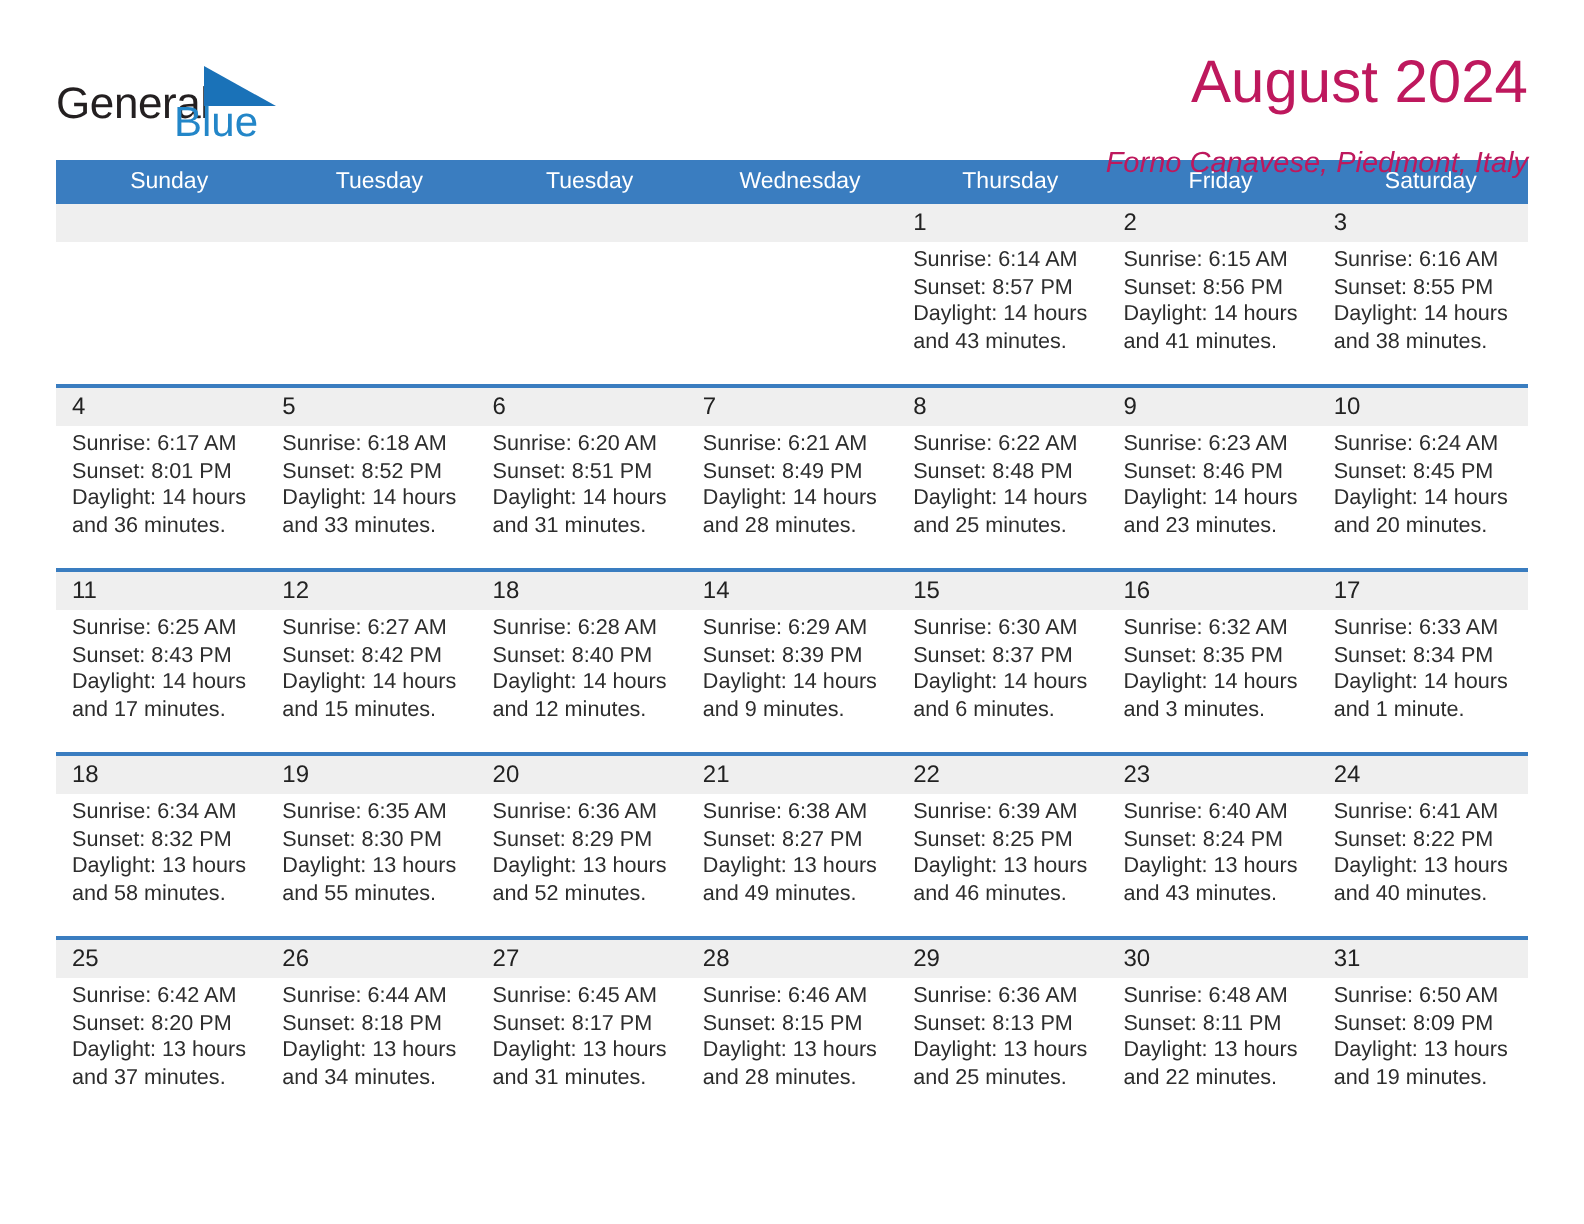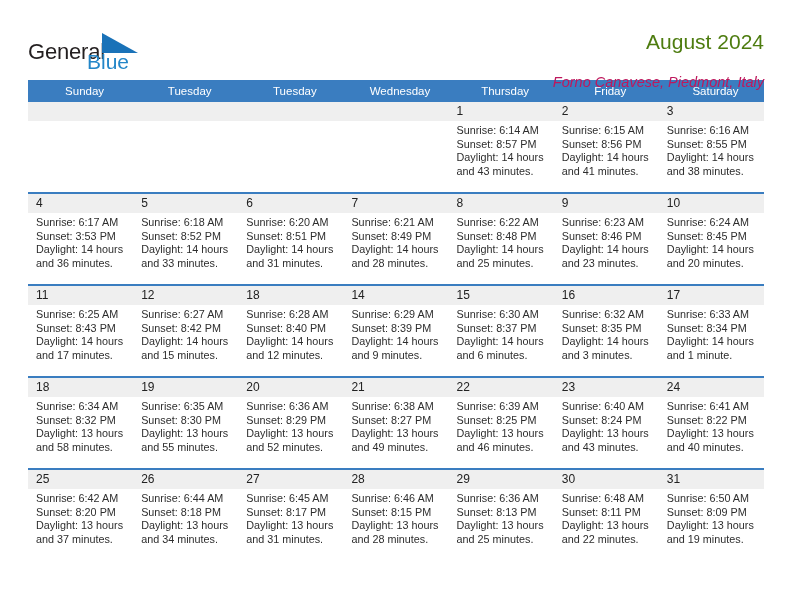--- a/index.html
+++ b/index.html
@@ -61,23 +61,23 @@
     top: 24px;
     font-size: 21px;
     color: #2386c8;
     line-height: 24px;
   }
   .title-wrap {
     text-align: right;
     padding-top: 0;
   }
   .cal-title {
-    font-size: 21px;
+    font-size: 30px;
     font-weight: normal;
-    color: #4d7c0f;
+    color: #be185d;
     line-height: 32px;
     white-space: nowrap;
   }
   .cal-subtitle {
     font-size: 14.5px;
     color: #be185d;
     line-height: 20px;
     margin-top: 14px;
     white-space: nowrap;
     font-style: italic;
@@ -204,21 +204,21 @@
               <div>Daylight: 14 hours</div>
               <div>and 38 minutes.</div>
             </div>
           </td>
         </tr>
         <tr>
           <td>
             <span class="daynum">4</span>
             <div class="lines">
               <div>Sunrise: 6:17 AM</div>
-              <div>Sunset: 3:53 PM</div>
+              <div>Sunset: 8:01 PM</div>
               <div>Daylight: 14 hours</div>
               <div>and 36 minutes.</div>
             </div>
           </td>
           <td>
             <span class="daynum">5</span>
             <div class="lines">
               <div>Sunrise: 6:18 AM</div>
               <div>Sunset: 8:52 PM</div>
               <div>Daylight: 14 hours</div>

